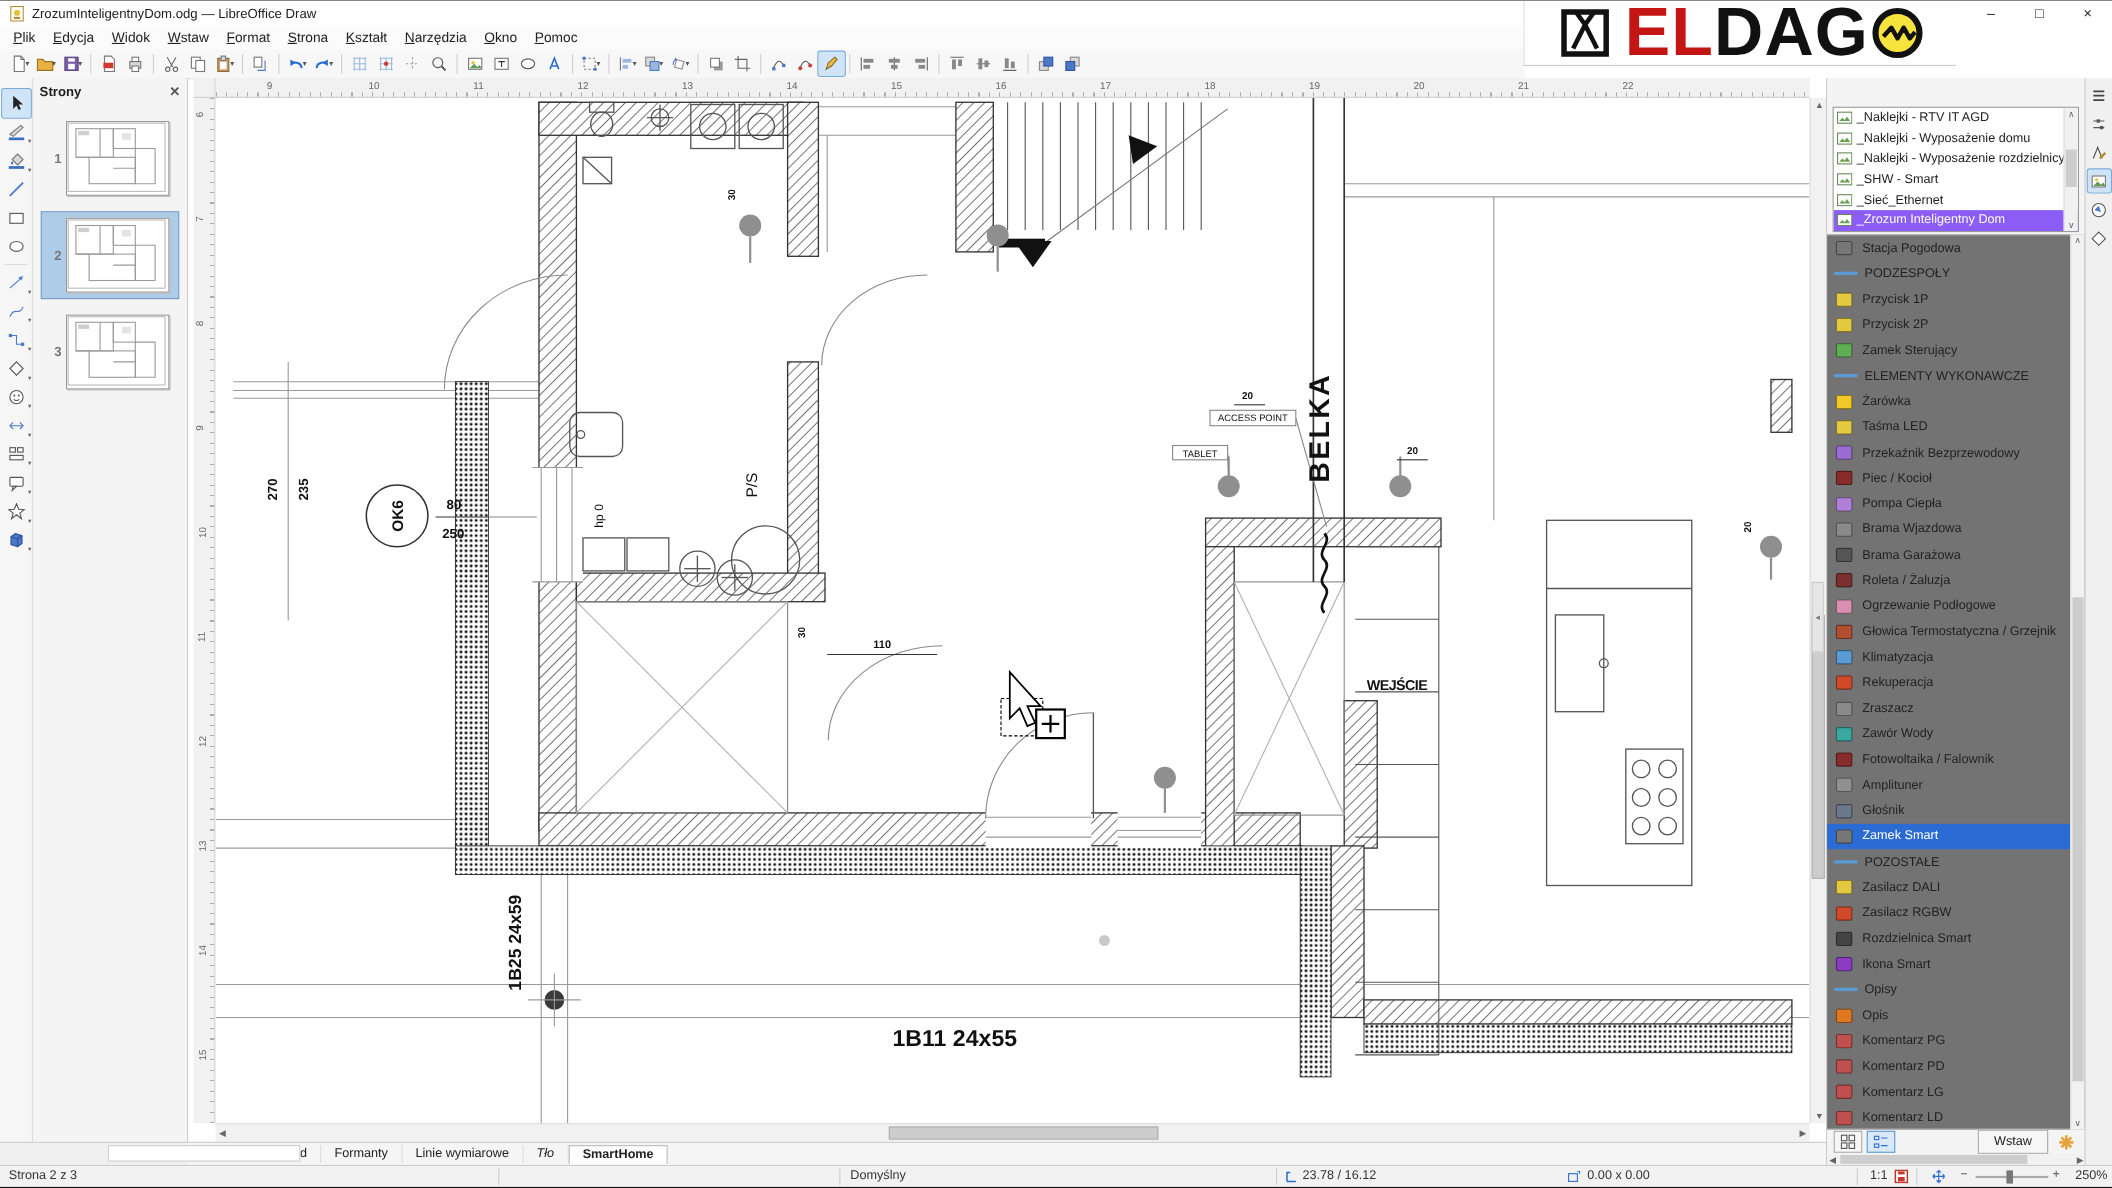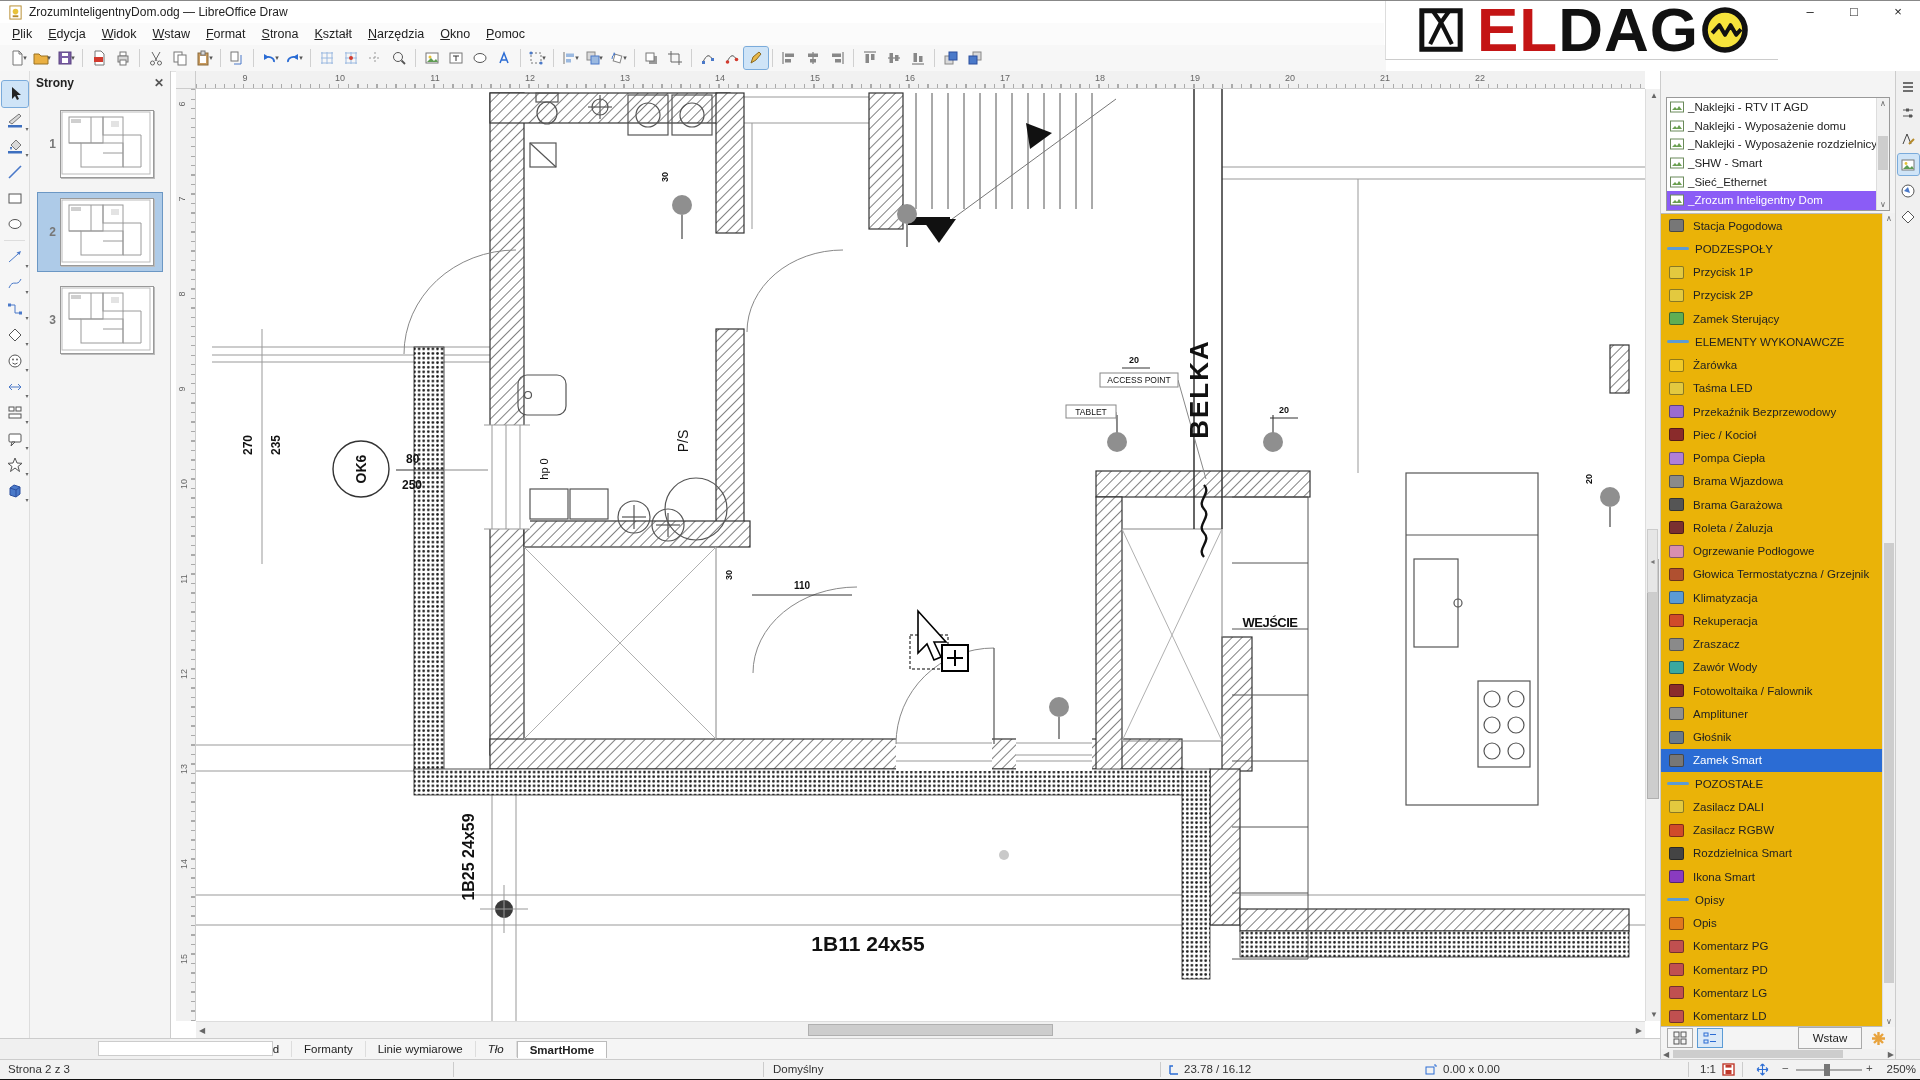--- a/index.html
+++ b/index.html
@@ -56,21 +56,21 @@
   
   #gallery{left:1660px;top:70px;width:235px;height:988px;background:#f4f4f4;border-left:1px solid #ccc;box-sizing:border-box;}
   #gallery .ghead{height:26px;display:flex;align-items:center;font-size:12.5px;font-weight:normal;color:#222;padding:0 8px;margin-top:40px;}
   #gallery .ghead .x{margin-left:auto;color:#555;font-size:13px;}
   #themelist{position:absolute;left:5px;top:26px;width:224px;height:114px;background:#fff;border:1px solid #999;box-sizing:border-box;overflow:hidden;}
   .themerow{height:18.6px;display:flex;align-items:center;font-size:11.5px;color:#222;padding-left:3px;white-space:nowrap;}
   .themerow.sel{background:#2b6cd4;color:#fff;}
   .themerow svg{flex:none;margin-right:4px;}
   #themescroll{position:absolute;right:0;top:0;width:13px;height:100%;background:#f1f1f1;border-left:1px solid #ddd;box-sizing:border-box;}
   #themescroll .thumb{position:absolute;left:1px;width:10px;top:38px;height:34px;background:#cdcdcd;}
-  #itemlist{position:absolute;left:0px;top:142px;width:235px;height:814px;background:#eab308;border-top:1px solid #bbb;border-bottom:1px solid #bbb;box-sizing:border-box;overflow:hidden;}
+  #itemlist{position:absolute;left:0px;top:142px;width:235px;height:814px;background:#737373;border-top:1px solid #bbb;border-bottom:1px solid #bbb;box-sizing:border-box;overflow:hidden;}
   .itemrow{height:23.25px;display:flex;align-items:center;font-size:11.5px;color:#222;padding-left:8px;white-space:nowrap;}
   .itemrow.sel{background:#2b6cd4;color:#fff;}
   .iicon{flex:none;width:15px;height:13px;border-radius:2px;border:1px solid rgba(0,0,0,.4);margin-right:9px;box-sizing:border-box;}
   .idash{flex:none;width:22px;height:3px;border-radius:2px;margin-right:6px;margin-left:-2px;}
   #itemscroll{position:absolute;right:0;top:142px;width:13px;height:814px;background:#f1f1f1;border-left:1px solid #ddd;box-sizing:border-box;}
   #itemscroll .thumb{position:absolute;left:1px;width:10px;top:330px;height:440px;background:#cdcdcd;}
   #gbottom{position:absolute;left:0;top:956px;width:235px;height:22px;display:flex;align-items:center;padding:0 6px;box-sizing:border-box;}
   .gbtn{width:26px;height:20px;border:1px solid #aaa;background:#f6f6f6;display:flex;align-items:center;justify-content:center;margin-right:4px;box-sizing:border-box;}
   .gbtn.active{background:#dbe9f7;border-color:#5b9bd5;}
   #nowybtn{margin-left:auto;width:62px;height:20px;border:1px solid #aaa;background:#f6f6f6;font-size:11.5px;color:#222;display:flex;align-items:center;justify-content:center;}

